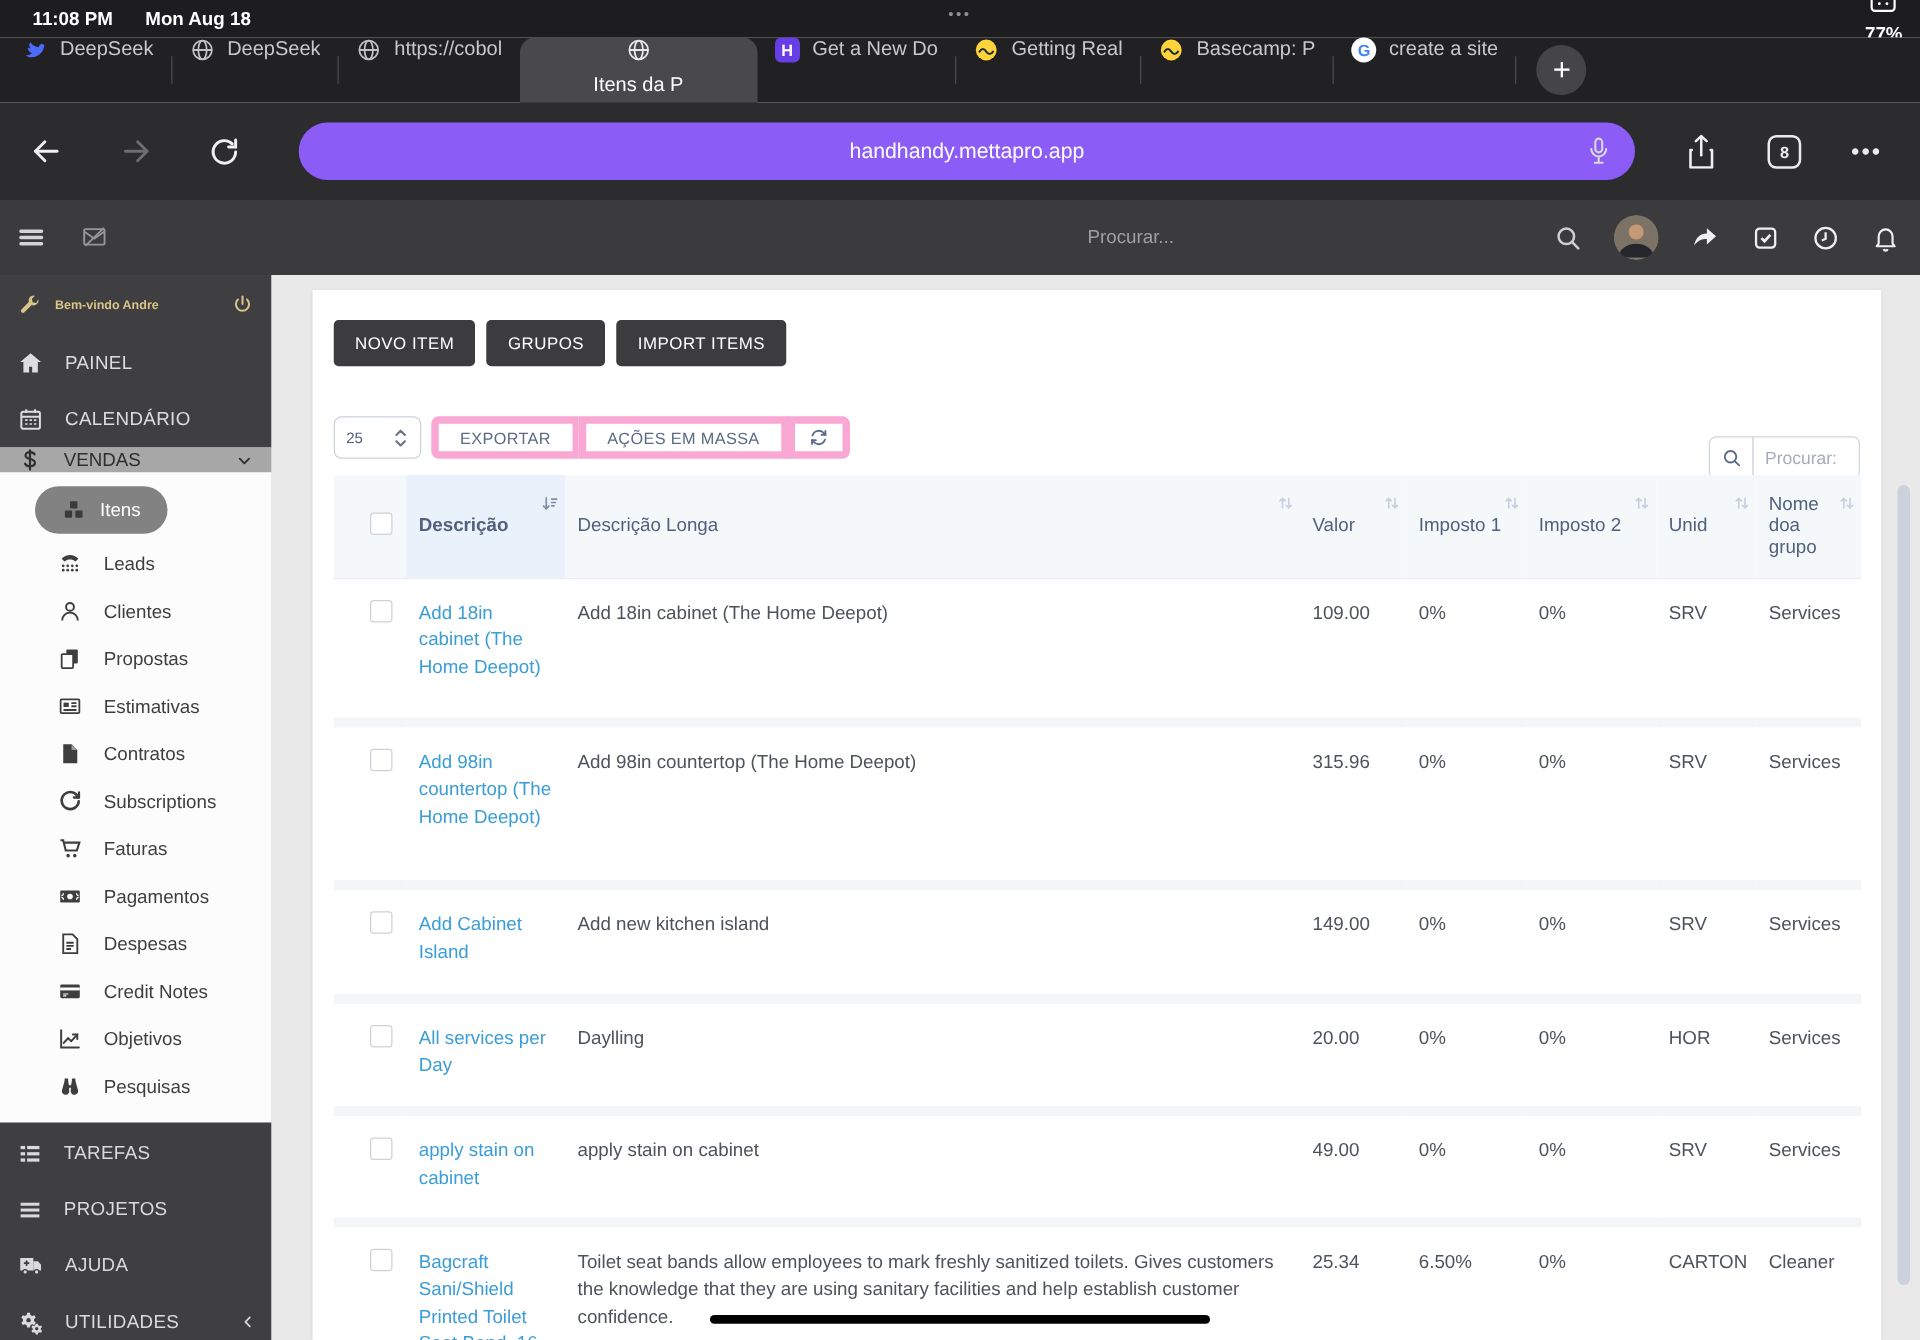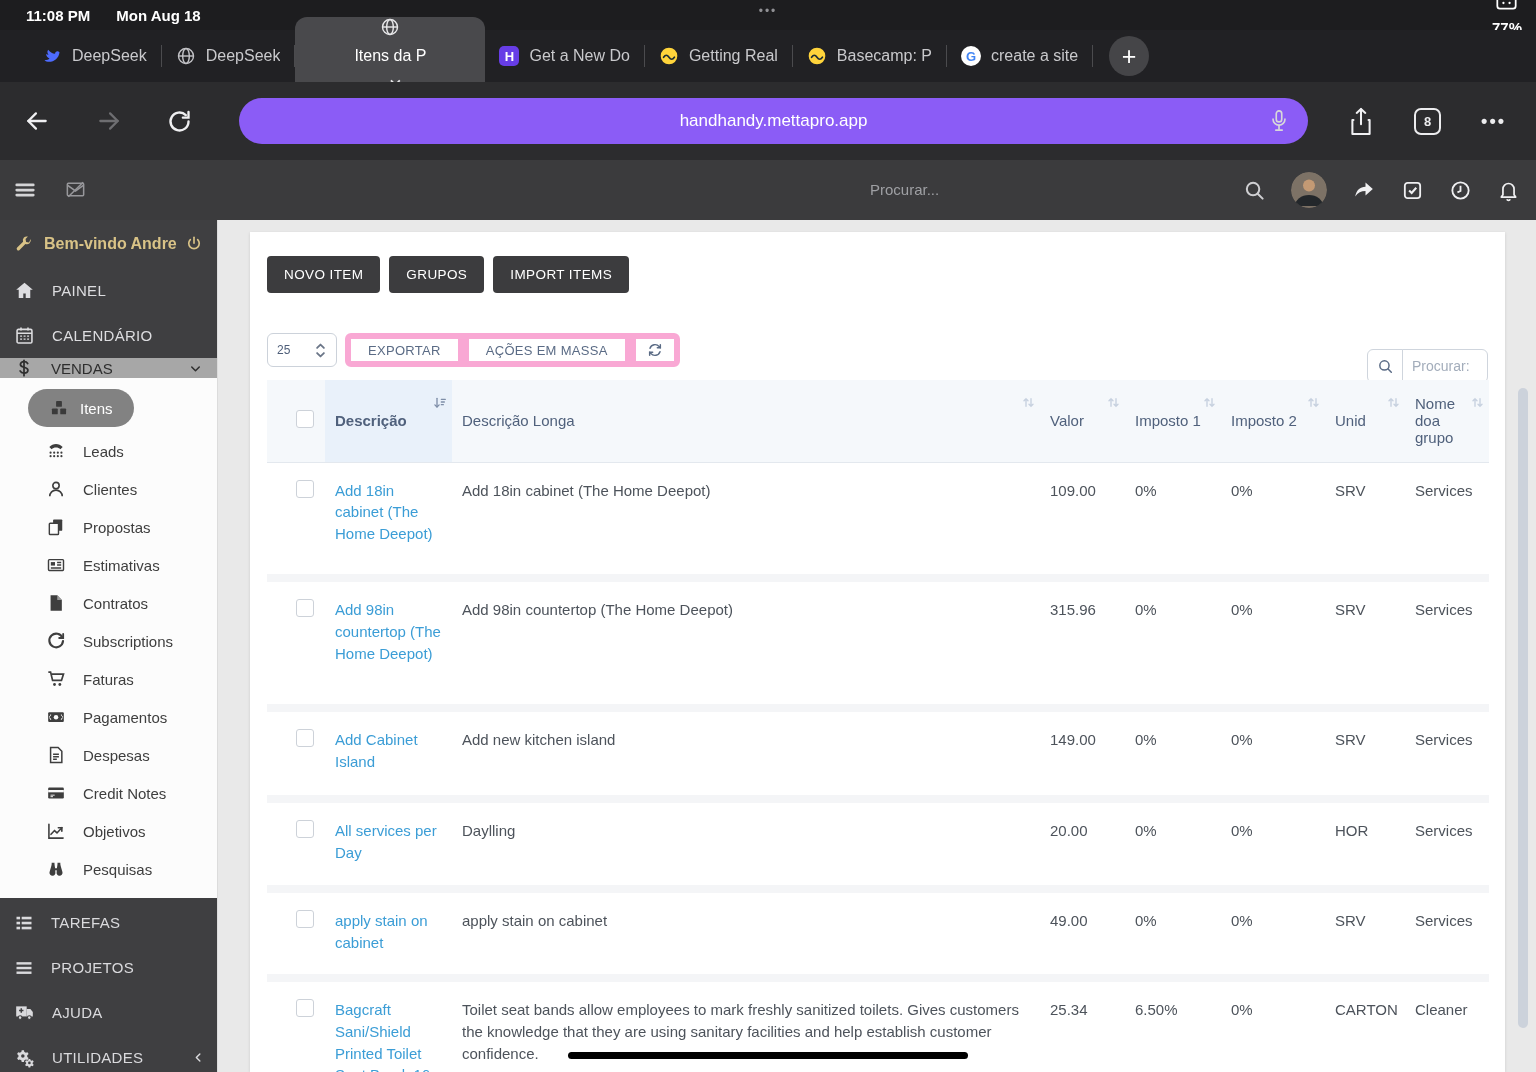--- a/index.html
+++ b/index.html
@@ -15,21 +15,21 @@
   .sb-dots { position:absolute; left:0; right:0; text-align:center; color:#909094; font-size:12px;
              letter-spacing:2px; font-weight:400; top:4px; }
   .sb-right { position:absolute; right:14px; display:flex; align-items:center; gap:9px;flex-direction:column; }
   .bat { position:relative; width:28px; height:13px; border:1.5px solid #cfcfd3; border-radius:4px; }
   .bat .fill { position:absolute; top:1.5px; left:1.5px; bottom:1.5px; width:77%; background:#fff; border-radius:2px; }
   .bat:after { content:""; position:absolute; right:-4.5px; top:3px; width:2.5px; height:6px;
                background:#9b9b9f; border-radius:0 2px 2px 0; }
 
   
   .tab-bar { position:absolute; top:30px; left:0; right:0; height:52px; background:#212124;
-             display:flex; align-items:center; padding-left:28px; }
+             display:flex; align-items:flex-start; padding-left:4px; }
   .tab { display:flex; align-items:center; gap:10px; padding:0 14px; color:#c9c9cc; font-size:16px; min-width:0; }
   .tab .tlabel { white-space:nowrap; overflow:hidden; }
   .tab.active { background:#49494c; border-radius:12px 12px 0 0; color:#fff;flex-direction:column; }
   .tab-divider { width:1px; height:22px; background:#4b4b4e; align-self:center; flex:none; }
   .fav { flex:none; width:20px; height:20px; }
   .fav-round { flex:none; width:20px; height:20px; border-radius:50%; display:flex; align-items:center;
                justify-content:center; font-size:13px; font-weight:700; }
   .tab-close { margin-left:10px; color:#e8e8ea; font-size:17px; }
   .new-tab { align-self:center; margin-left:16px; width:40px; height:40px; border-radius:50%;
              background:#454548; color:#fff; font-size:25px; font-weight:400; display:flex;
@@ -55,21 +55,21 @@
   .mail-ic { position:absolute; left:64px; top:18px; color:#97979b; }
   .hdr-search { position:absolute; left:870px; top:21px; color:#9fa0a4; font-size:15px; }
   .hdr-right { position:absolute; right:16px; top:0; height:60px; display:flex; align-items:center; gap:25px; }
   .avatar { width:36px; height:36px; border-radius:50%; overflow:hidden; flex:none; }
 
   
   .sidebar { position:absolute; left:0; top:220px; bottom:0; width:218px; background:#fcfcfc;
              display:flex; flex-direction:column; border-right:1px solid #dcdcdc; }
   .side-top { background:#3f3f41; color:#dddde0; }
   .welcome { height:48px; display:flex; align-items:center; padding:0 14px; color:#d9c387; }
-  .welcome .wlabel { margin-left:11px; font-weight:700; font-size:16px; flex:1; }
+  .welcome .wlabel { margin-left:11px; font-weight:700; font-size:10px; flex:1; }
   .side-item { height:45px; display:flex; align-items:center; padding-left:14px; font-size:15px; letter-spacing:.3px; }
   .side-item .slabel { margin-left:17px; }
   .vendas { height:42px; background:#a7a7a7; color:#2e2e2e; display:flex; align-items:center;
             padding:0 14px; font-size:15px; }
   .vendas .slabel { margin-left:17px; flex:1; }
   .side-sub { padding:8px 0 10px; background:#fcfcfc; }
   .pill { display:inline-flex; align-items:center; gap:11px; height:38px; border-radius:19px;
           background:#828282; color:#fff; padding:0 21px; margin:3px 0 5px 28px; font-size:15px; }
   .pill .picon { color:#3a3a3a; }
   .sub-item { height:38px; display:flex; align-items:center; padding-left:46px; color:#3e3e3e; font-size:15px; }
@@ -173,20 +173,30 @@
       <span class="fav">
           <svg viewBox="0 0 24 24" width="20" height="20" fill="none" stroke="#c2c2c6" stroke-width="1.7">
             <circle cx="12" cy="12" r="9"></circle>
             <ellipse cx="12" cy="12" rx="4" ry="9"></ellipse>
             <path d="M3 12h18"></path>
           </svg>
         </span>
       <span class="tlabel">DeepSeek</span>
     </div>
     <div class="tab-divider"></div>
+    <div class="tab" style="max-width:166px">
+      <span class="fav">
+          <svg viewBox="0 0 24 24" width="20" height="20" fill="none" stroke="#c2c2c6" stroke-width="1.7">
+            <circle cx="12" cy="12" r="9"></circle>
+            <ellipse cx="12" cy="12" rx="4" ry="9"></ellipse>
+            <path d="M3 12h18"></path>
+          </svg>
+        </span>
+      <span class="tlabel">https://cobol</span>
+    </div>
     <div class="tab active" style="width:190px">
       <span class="fav">
           <svg viewBox="0 0 24 24" width="20" height="20" fill="none" stroke="#e8e8ea" stroke-width="1.7">
             <circle cx="12" cy="12" r="9"></circle>
             <ellipse cx="12" cy="12" rx="4" ry="9"></ellipse>
             <path d="M3 12h18"></path>
           </svg>
         </span>
       <span class="tlabel">Itens da P</span>
       <span class="tab-close">✕</span>

